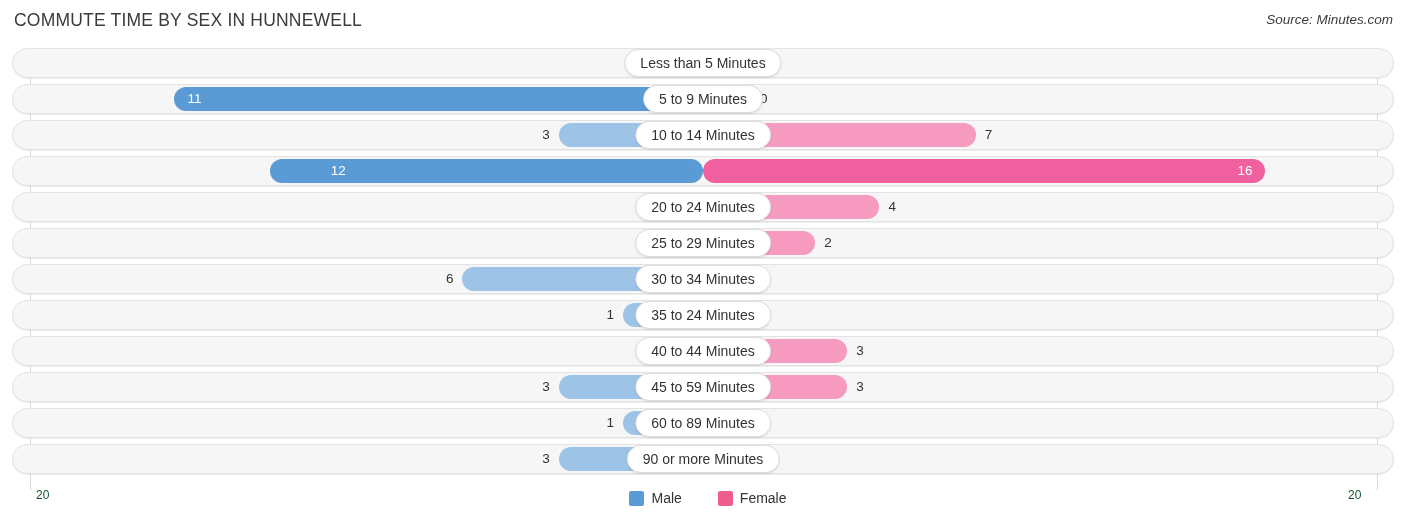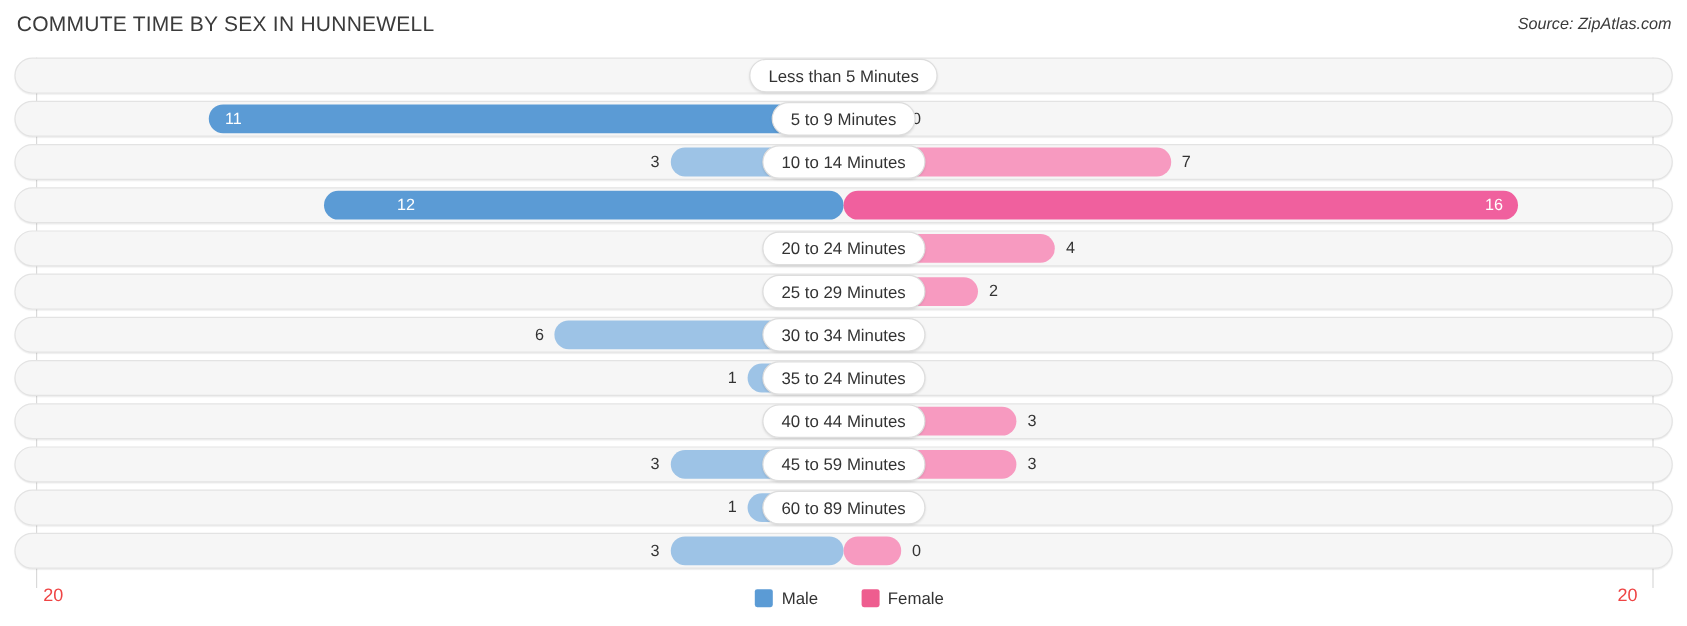--- a/index.html
+++ b/index.html
@@ -84,21 +84,21 @@
     font-size: 14px; color: #333;
     white-space: nowrap;
     box-shadow: 0 1px 2px rgba(0,0,0,0.10);
     z-index: 5;
   }
 
   
   .footer { position: absolute; left: 0; top: 484px; width: 1406px; height: 38px; }
   .axis-label {
     position: absolute; top: 4px;
-    font-size: 15px; color: #ef4444;
+    font-size: 12px; color: #14532d;
   }
   .axis-left  { left: 36px; }
   .axis-right { left: 1348px; }
 
   .legend {
     position: absolute; left: 0; right: 0; top: 6px;
     display: flex; justify-content: center; align-items: center; gap: 26px;
   }
   .legend-item { display: flex; align-items: center; gap: 7px; margin-left: 10px; }
   .swatch { width: 15px; height: 15px; border-radius: 2px; }
@@ -106,21 +106,21 @@
   .swatch.female { background: #ee5d8f; }
   .legend-text { font-size: 14px; color: #333; }
 </style>
 </head>
 <body>
 
 <div id="app">
 
   <div class="header">
     <div class="title">COMMUTE TIME BY SEX IN HUNNEWELL</div>
-    <div class="source">Source: ZipAtlas.com</div>
+    <div class="source">Source: Minutes.com</div>
   </div>
 
   <div class="plot">
     <div class="gridline g-left"></div>
     <div class="gridline g-right"></div>
     <div id="rows-container">
         <div class="row">
           <div class="track"></div>
           <div class="bar male light" style="width: 48px;"></div>
           <div class="bar female light" style="width: 48px;"></div>
@@ -206,20 +206,21 @@
           <div class="val out-left" style="left: 0px; width: 613.9px;">1</div>
           <div class="val out-right" style="left: 760px;">0</div>
           <div class="pill" style="left: 703px;">60 to 89 Minutes</div>
         </div>
         <div class="row">
           <div class="track"></div>
           <div class="bar male light" style="width: 144.3px;"></div>
           <div class="bar female light" style="width: 48px;"></div>
           <div class="val out-left" style="left: 0px; width: 549.7px;">3</div>
           <div class="val out-right" style="left: 760px;">0</div>
+          <div class="pill" style="left: 703px;">90 or more Minutes</div>
         </div>
       </div>
   </div>
 
   <div class="footer">
     <div class="axis-label axis-left">20</div>
     <div class="axis-label axis-right">20</div>
     <div class="legend">
       <div class="legend-item">
         <span class="swatch male"></span>

